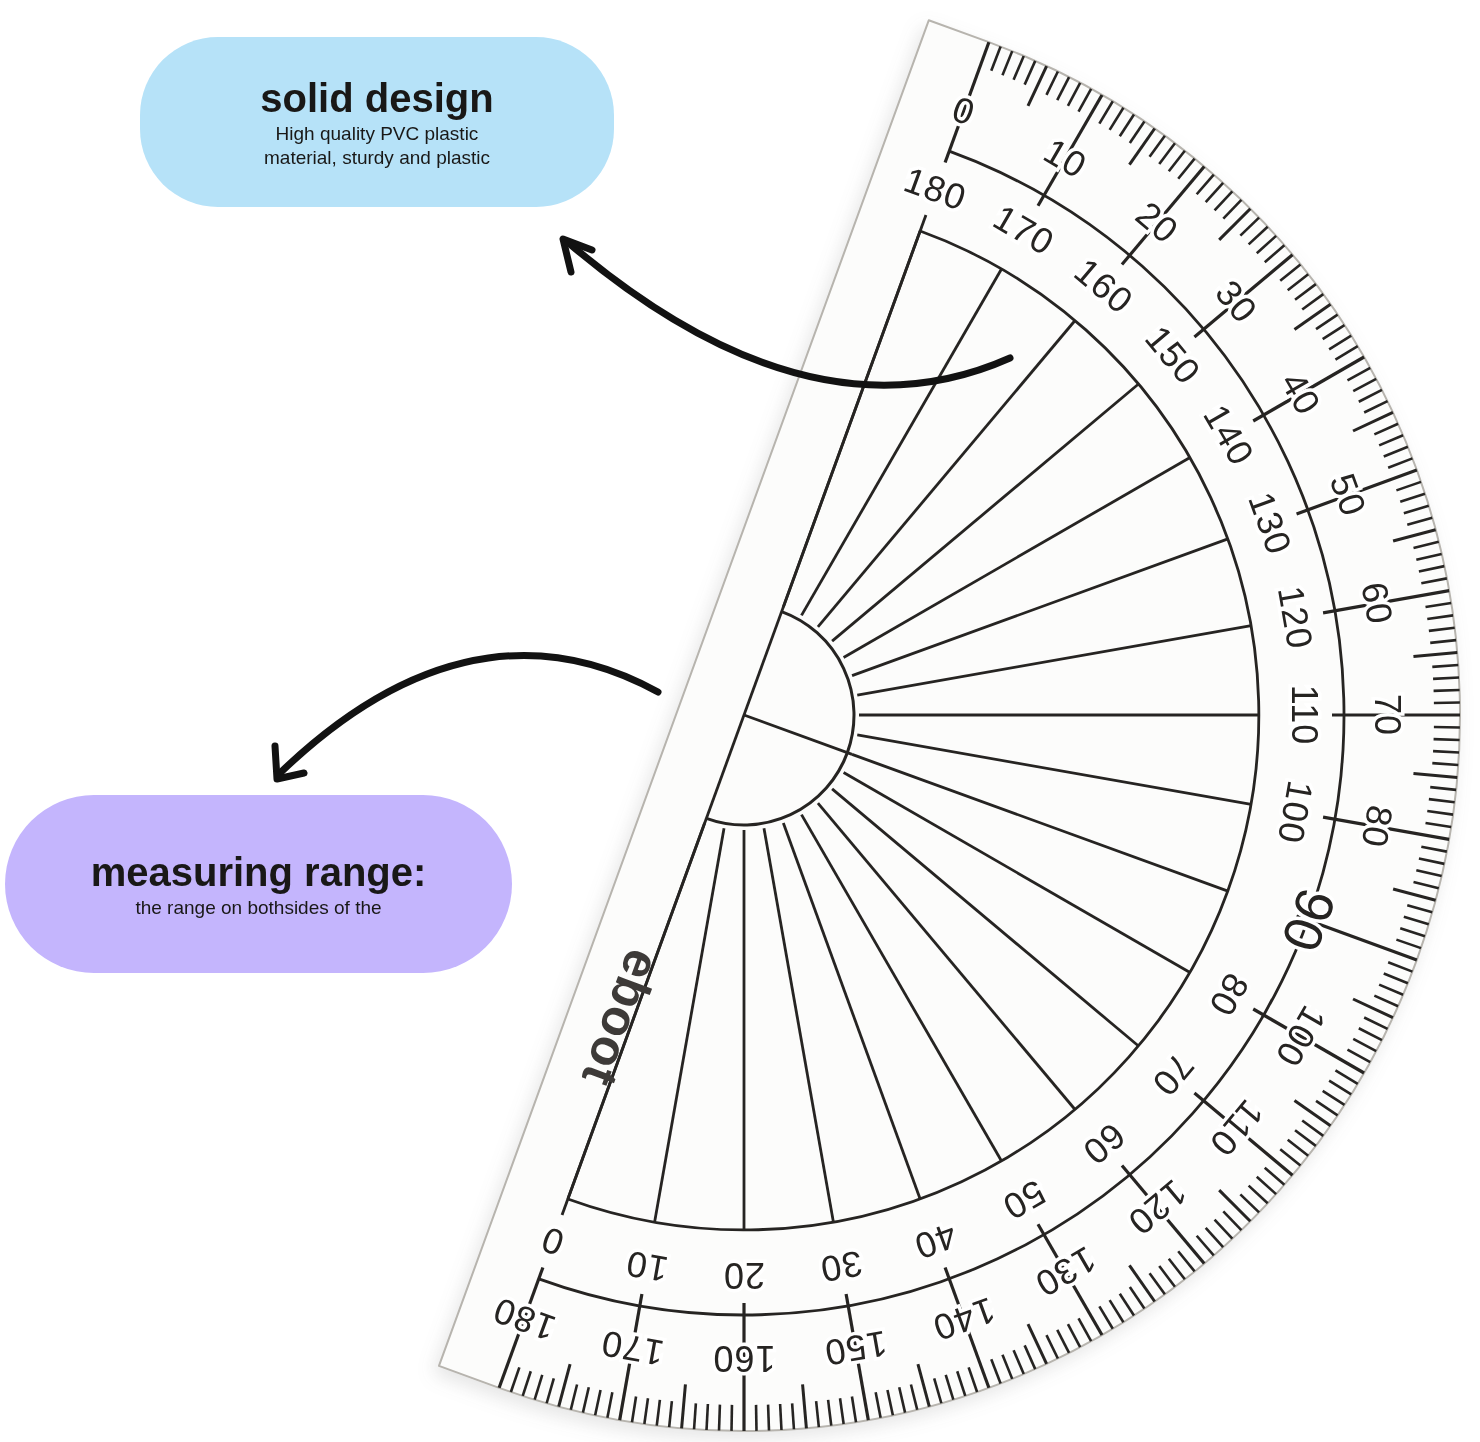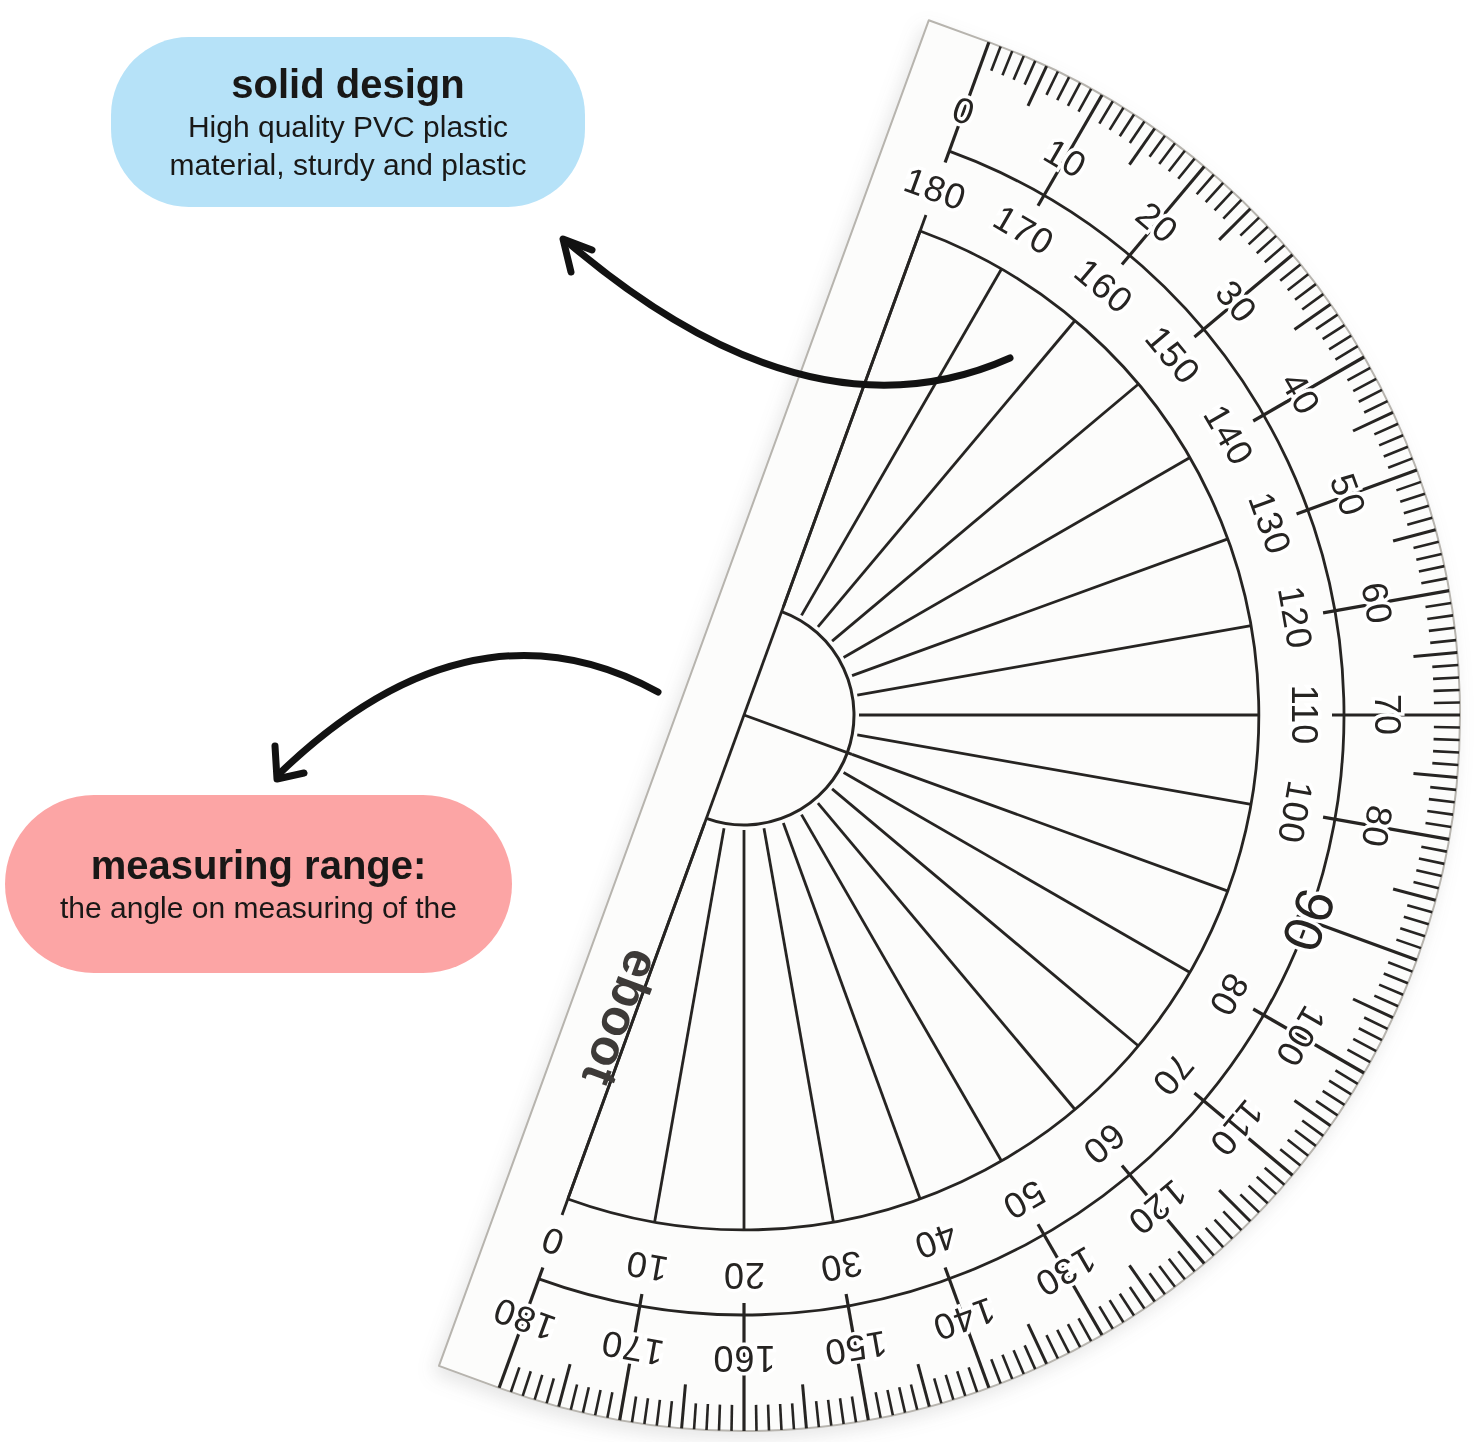--- a/index.html
+++ b/index.html
@@ -2,22 +2,22 @@
 <html><head>
 <meta charset="utf-8">
 <style>
   html,body{margin:0;padding:0;background:#ffffff;}
   #stage{position:relative;width:1480px;height:1442px;overflow:hidden;
          font-family:"Liberation Sans",sans-serif;background:#ffffff;}
   #scene{position:absolute;left:0;top:0;}
   .bubble{position:absolute;display:flex;flex-direction:column;justify-content:center;
           align-items:center;text-align:center;color:#191817;}
   .bubble .title{font-weight:bold;font-size:40px;line-height:1.2;}
-  .bubble .body{font-size:30px;line-height:1.28;}
-  #bubble-solid{left:111px;top:37px;width:474px;height:170px;border-radius:78px;}
+  .bubble .body{font-size:19px;line-height:1.28;}
+  #bubble-solid{left:140px;top:37px;width:474px;height:170px;border-radius:78px;}
   #bubble-range{left:5px;top:795px;width:507px;height:178px;border-radius:89px;}
   #print text{font-family:"Liberation Sans",sans-serif;}
 </style>
 </head>
 <body>
 
 <div id="stage">
 
   <svg id="scene" width="1480" height="1442" viewBox="0 0 1480 1442">
     <g id="protractor-group" style="filter:drop-shadow(-5px 7px 9px rgba(60,60,60,0.13));">
@@ -276,18 +276,18 @@
       <polyline id="arrow-bottom-head" points="275,746 277,779 304,773" stroke-width="7" stroke="#121212"></polyline>
     </g>
   </svg>
 
   <div id="bubble-solid" class="bubble" style="background: rgb(182, 226, 248);">
     <div class="title">solid design</div>
     <div class="body">High quality PVC plastic</div>
     <div class="body">material, sturdy and plastic</div>
   </div>
 
-  <div id="bubble-range" class="bubble" style="background: #fca5a5; text-align: center;">
+  <div id="bubble-range" class="bubble" style="background: #c4b5fd; text-align: center;">
     <div class="title">measuring range:</div>
-    <div class="body">the angle on measuring of the</div>
+    <div class="body">the range on bothsides of the</div>
   </div>
 
 </div>
 
 </body></html>

